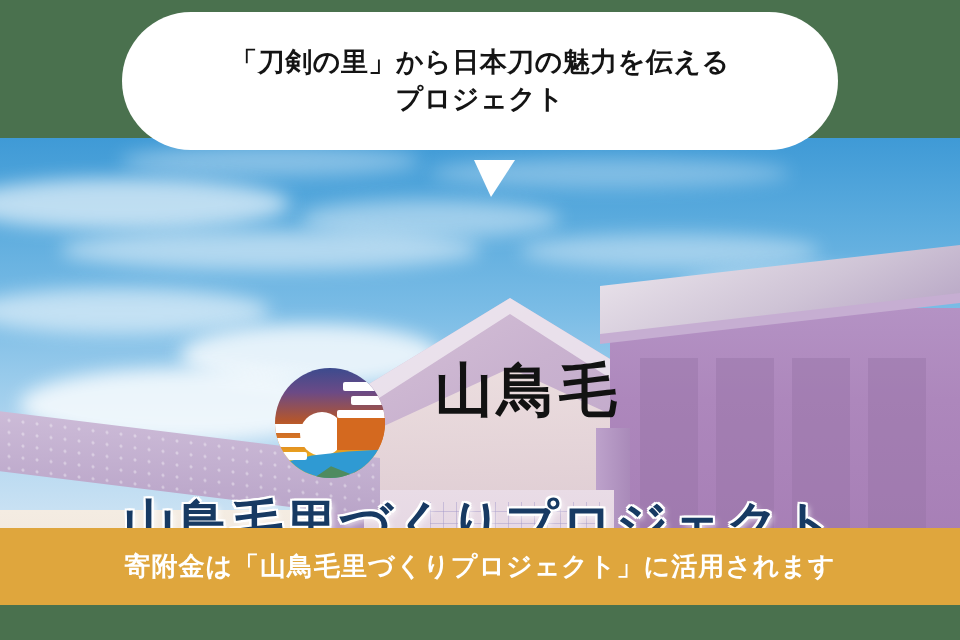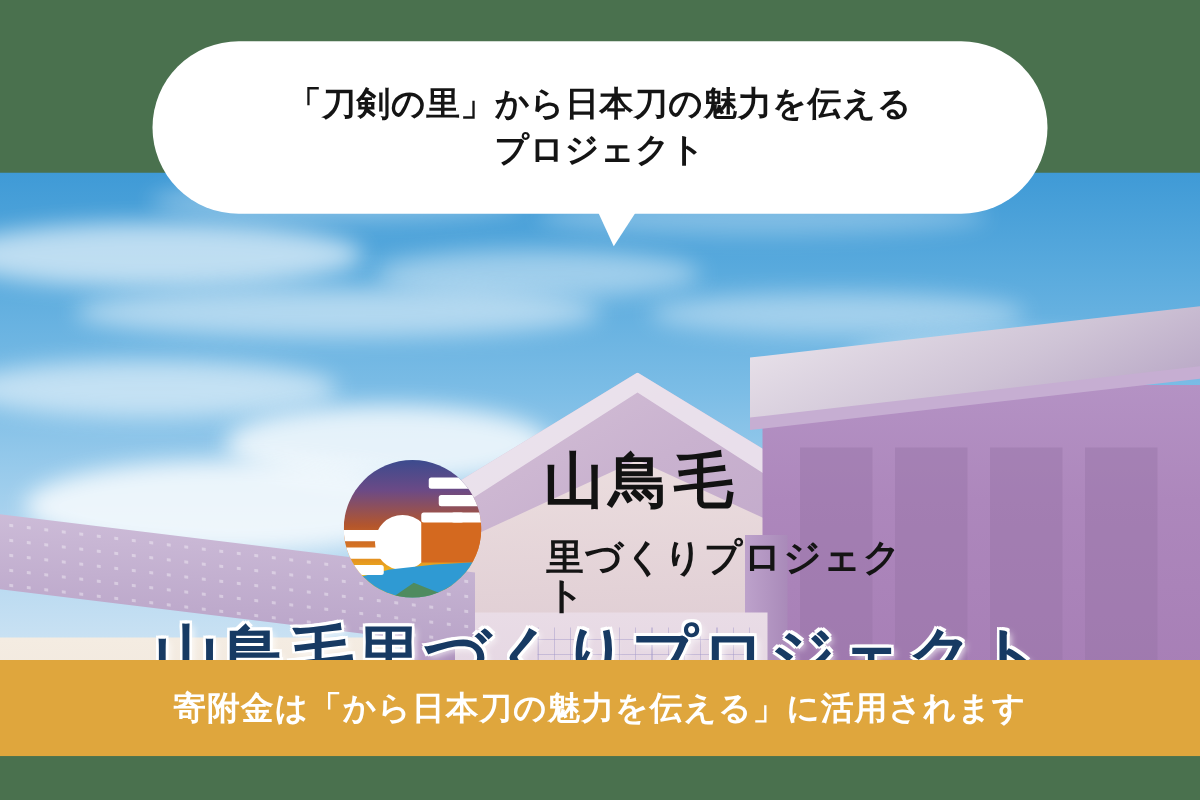--- a/index.html
+++ b/index.html
@@ -126,42 +126,42 @@
   .eb3{left:62px;top:42px;width:34px;height:8px;}
   .eb4{left:86px;top:42px;width:40px;height:8px;}
   .eb5{left:-8px;top:56px;width:44px;height:9px;}
   .eb6{left:-14px;top:70px;width:52px;height:9px;}
   .eb7{left:2px;top:84px;width:30px;height:8px;}
   .em-blk{position:absolute;left:62px;top:48px;width:62px;height:34px;background:#d4691f;}
 
   .logo-title{
     position:absolute;left:160px;top:-4px;
     font-family:"Liberation Serif","DejaVu Serif",serif;
-    font-size:48px;font-weight:700;color:#121212;letter-spacing:4px;line-height:1;
+    font-size:58px;font-weight:700;color:#121212;letter-spacing:4px;line-height:1;
   }
   .logo-sub{
     position:absolute;left:162px;top:66px;
     font-family:"Liberation Sans","DejaVu Sans",sans-serif;
     font-size:30px;font-weight:700;color:#141414;letter-spacing:1px;line-height:1;
   }
 
   
   .tagline{
     position:absolute;left:0;top:352px;width:960px;text-align:center;
     font-family:"Liberation Serif","DejaVu Serif",serif;
     font-size:52px;font-weight:700;color:#173a63;letter-spacing:2px;
     text-shadow:
       2px 0 0 #fff,-2px 0 0 #fff,0 2px 0 #fff,0 -2px 0 #fff,
       2px 2px 0 #fff,-2px 2px 0 #fff,2px -2px 0 #fff,-2px -2px 0 #fff,
       3px 3px 6px rgba(255,255,255,.85);
   }
 
   
   .bubble{
-    position:absolute;left:122px;top:33px;width:716px;height:138px;
+    position:absolute;left:122px;top:12px;width:716px;height:138px;
     background:#ffffff;border-radius:70px;
     display:flex;align-items:center;justify-content:center;
     z-index:5;
   }
   .bubble-text{
     text-align:center;line-height:1.38;
     font-family:"Liberation Sans","DejaVu Sans",sans-serif;
     font-size:27px;font-weight:700;color:#141414;letter-spacing:.5px;
     white-space:pre-line;
   }
@@ -233,31 +233,30 @@
         <div class="em-mount"></div>
         <div class="em-bar eb1"></div>
         <div class="em-bar eb2"></div>
         <div class="em-bar eb3"></div>
         <div class="em-bar eb4"></div>
         <div class="em-bar eb5"></div>
         <div class="em-bar eb6"></div>
         <div class="em-bar eb7"></div>
       </div>
       <div class="logo-title">山鳥毛</div>
-      <div class="logo-sub">里づくりプロジェクト</div>
     </div>
 
     <div class="tagline">山鳥毛里づくりプロジェクト</div>
 
   </div>
 
   <div class="bubble-tail"></div>
   <div class="bubble">
     <div class="bubble-text">「刀剣の里」から日本刀の魅力を伝える
 プロジェクト</div>
   </div>
 
   <div class="gold">
-    <div class="gold-text">寄附金は「から日本刀の魅力を伝える」に活用されます</div>
+    <div class="gold-text">寄附金は「山鳥毛里づくりプロジェクト」に活用されます</div>
   </div>
   <div class="green-strip"></div>
 
 </div>
 
 </body></html>

